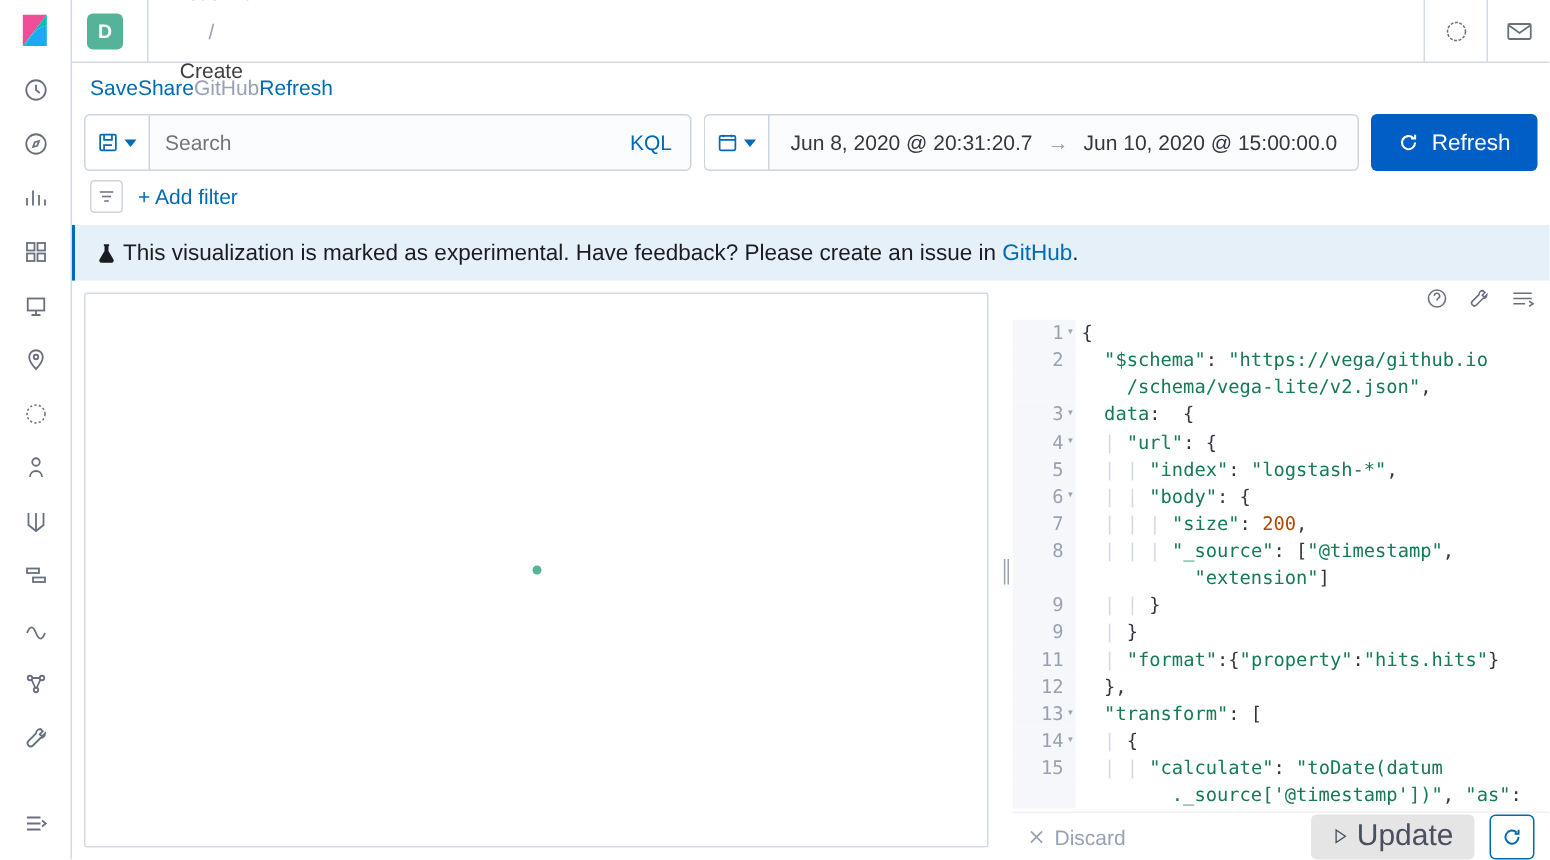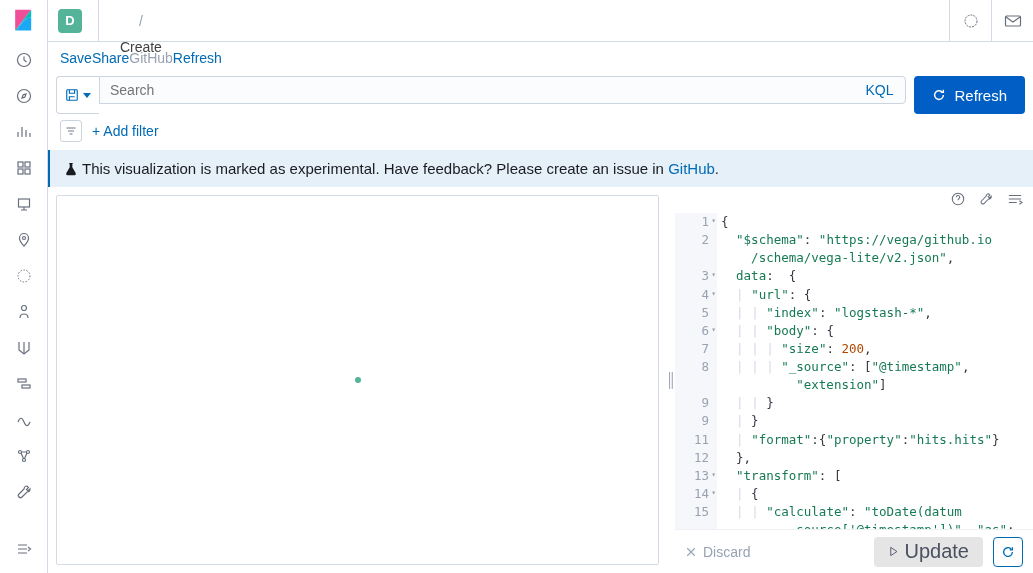--- a/index.html
+++ b/index.html
@@ -27,21 +27,21 @@
   .main { position: absolute; left: 48px; right: 0; top: 42px; bottom: 0; display: flex; flex-direction: column; }
   
   
   .toolbar { display: flex; padding: 8px 12px 6px; font-size: 14px; }
   .toolbar a { color: #006bb4; text-decoration: none; }
   .toolbar a.disabled { color: #98a2b3; }
 
   
   .querybar { display: flex; gap: 8px; padding: 4px 8px; }
   .query-filter-btn { height: 38px; border: 1px solid #ccd4e0; border-radius: 4px; background: #fff; display: flex; align-items: center; padding: 0 8px; gap: 4px; color: #006bb4; }
-  .query-input-wrap { flex: 1; height: 28px; border: 1px solid #ccd4e0; border-radius: 4px; display: flex; align-items: center; background: #fbfcfd; justify-content: flex-end; }
+  .query-input-wrap { flex: 1; height: 38px; border: 1px solid #ccd4e0; border-radius: 4px; display: flex; align-items: center; background: #fbfcfd; justify-content: flex-end; }
   .query-input { flex: 1; border: none; background: transparent; padding: 0 10px; font-size: 14px; outline: none; }
   .kql-chip { padding: 0 12px; color: #006bb4; height: 100%; display: flex; align-items: center; border-left: 0; }
   .date-btn { height: 38px; border: 1px solid #ccd4e0; border-radius: 4px; display: flex; align-items: center; padding: 0 8px; gap: 4px; color: #006bb4; background: #fff; }
   .date-range { height: 38px; border: 1px solid #ccd4e0; border-radius: 4px; display: flex; align-items: center; padding: 0 14px; gap: 10px; background: #fbfcfd; font-size: 14px; color: #343741; white-space: nowrap; }
   .date-range .arrow { color: #98a2b3; }
   .refresh-btn { height: 38px; background: #005ec4; color: #fff; border: none; border-radius: 4px; padding: 0 18px; display: flex; align-items: center; gap: 8px; font-size: 15px; }
   .date-group { display: flex; }
   .date-group .date-btn { border-top-right-radius: 0; border-bottom-right-radius: 0; border-right: none; }
   .date-group .date-range { border-top-left-radius: 0; border-bottom-left-radius: 0; }
   .query-group { flex:1; display:flex; }
@@ -70,21 +70,21 @@
   .code { flex: 1; overflow: auto; font-family: Menlo, Consolas, monospace; font-size: 12.5px; line-height: 1.45; background: #fff; }
   .gutter-line { display: flex; }
   .gut { width: 42px; text-align: right; padding-right: 8px; color: #98a2b3; background: #f5f7fa; user-select: none; flex-shrink: 0; position: relative; }
   .gut .fold { position: absolute; right: 1px; top: 2px; font-size: 8px; color: #98a2b3; }
   .src { white-space: pre; padding-left: 4px; }
   .s-key { color: #167a53; }
   .s-str { color: #167a53; }
   .s-num { color: #b04700; }
   .src .ind { color: #d3dae6; }
 
-  .editor-footer { height: 44px; border-top: 1px solid #eef0f4; display: flex; align-items: center; padding: 0 10px; gap: 10px; }
+  .editor-footer { height: 32px; border-top: 1px solid #eef0f4; display: flex; align-items: center; padding: 0 10px; gap: 10px; }
   .discard { display: flex; align-items: center; gap: 6px; color: #98a2b3; }
   .update-btn { margin-left: auto; height: 30px; background: #e5e5e5; color: #4a5061; border: none; border-radius: 4px; padding: 0 14px; display: flex; align-items: center; gap: 6px; font-size: 20px; }
   .reload-btn { height: 30px; width: 30px; border: 1px solid #006bb4; border-radius: 4px; display: flex; align-items: center; justify-content: center; color: #006bb4; background: #fff; }
 
   .chev { width: 0; height: 0; border-left: 4px solid transparent; border-right: 4px solid transparent; border-top: 5px solid currentColor; display: inline-block; }
 </style>
 </head>
 <body>
 
 <div class="left-rail">
@@ -216,20 +216,34 @@
       <div class="query-filter-btn">
         <svg width="14" height="14" viewBox="0 0 16 16" fill="none" stroke="currentColor" stroke-width="1.3">
             <rect x="2" y="2" width="12" height="12" rx="1"></rect>
             <path d="M5 2v4h6V2M5 14v-4h6"></path>
           </svg>
         <span class="chev"></span>
       </div>
       <div class="query-input-wrap">
         <input class="query-input" placeholder="Search" style="">
         <div class="kql-chip">KQL</div>
+      </div>
+    </div>
+    <div class="date-group">
+      <div class="date-btn">
+        <svg width="14" height="14" viewBox="0 0 16 16" fill="none" stroke="currentColor" stroke-width="1.3">
+            <rect x="2" y="3" width="12" height="11" rx="1"></rect>
+            <path d="M2 6h12M5 2v2M11 2v2"></path>
+          </svg>
+        <span class="chev"></span>
+      </div>
+      <div class="date-range">
+        <span>Jun 8, 2020 @ 20:31:20.7</span>
+        <span class="arrow">→</span>
+        <span>Jun 10, 2020 @ 15:00:00.0</span>
       </div>
     </div>
     <button class="refresh-btn">
       <svg width="14" height="14" viewBox="0 0 16 16" fill="none" stroke="currentColor" stroke-width="1.6">
           <path d="M13 8a5 5 0 11-1.5-3.5M13 2v3h-3"></path>
         </svg>
       <span>Refresh</span>
     </button>
   </div>
 

